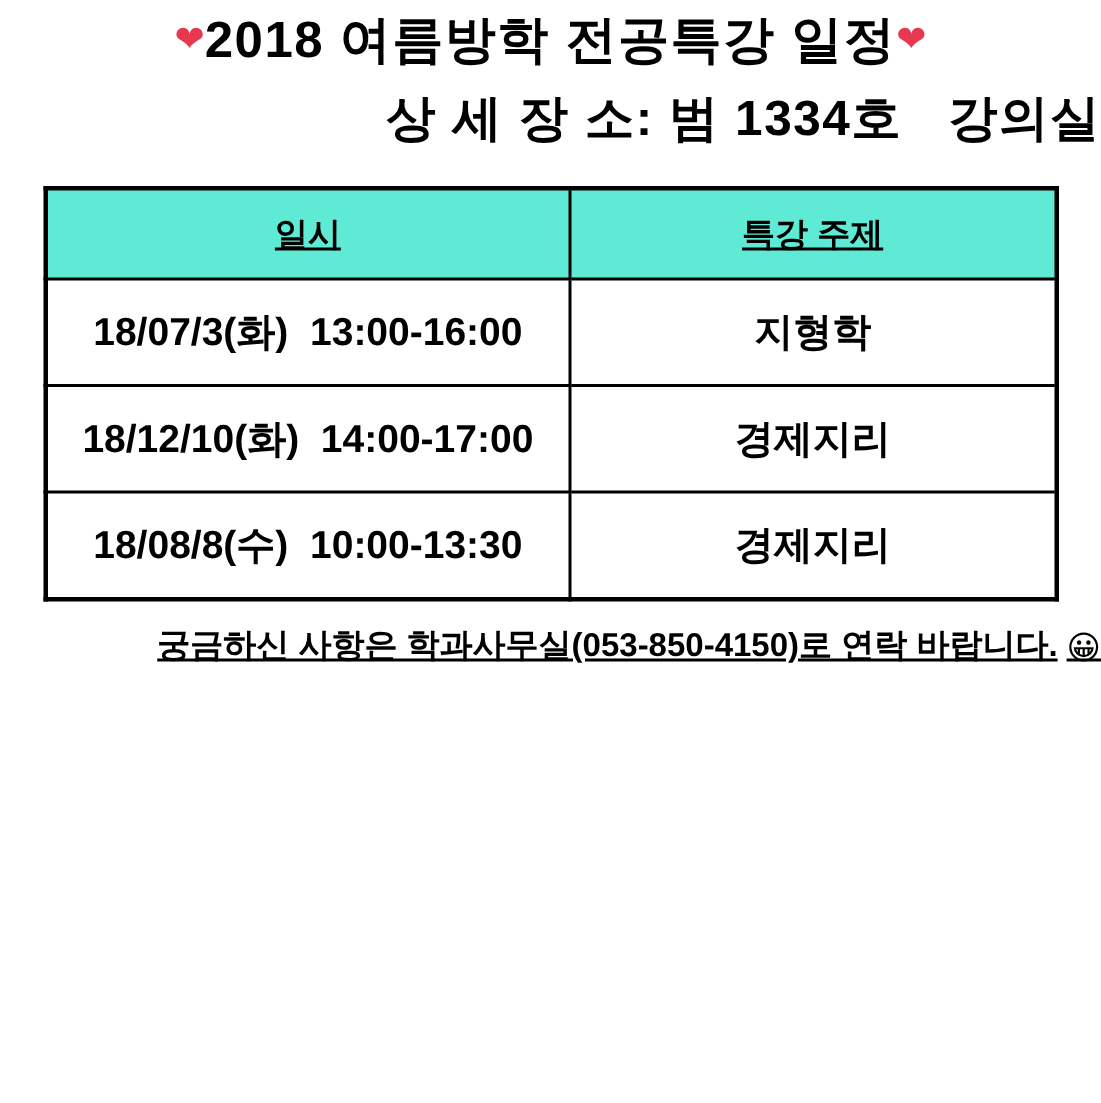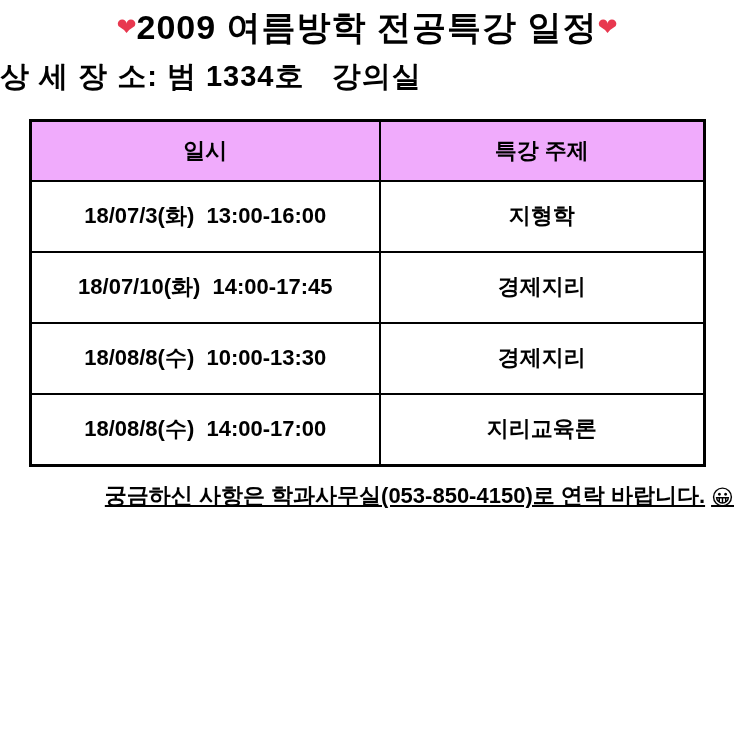--- a/index.html
+++ b/index.html
@@ -23,23 +23,23 @@
     letter-spacing: 1px;
     white-space: pre;
   }
   .heart {
     color: #e8384f;
     font-size: 24px;
     vertical-align: 4px;
     letter-spacing: 0;
   }
   .subtitle {
-    text-align: left;
+    text-align: right;
     margin-top: 9px;
-    font-size: 29px;
+    font-size: 33px;
     line-height: 1.25;
     letter-spacing: 1px;
     white-space: pre;
   }
   table.schedule {
     border-collapse: collapse;
     table-layout: fixed;
     width: 674px;
     margin: 25px auto 0 auto;
     border: 3px solid #000000;
@@ -48,74 +48,71 @@
   table.schedule col.col-topic    { width: 324px; }
   table.schedule th,
   table.schedule td {
     border: 2px solid #000000;
     text-align: center;
     vertical-align: middle;
     white-space: pre;
     padding: 0;
   }
   table.schedule th {
-    background: #f0abfc;
+    background: #5eead4;
     height: 58px;
     font-size: 22px;
+    text-decoration: underline;
   }
   table.schedule td {
     height: 69px;
-    font-size: 22px;
+    font-size: 26px;
     text-align: center;
   }
   .footer-note {
     text-align: right;
     margin-top: 15px;
     font-size: 22px;
     line-height: 1.3;
     white-space: pre;
     text-decoration: underline;
   }
   .footer-note .emoji {
     font-size: 22px;
     margin-left: 6px;
     vertical-align: -2px;
   }
 </style>
 </head>
 <body>
 
-<div class="page-title"><span class="heart">❤</span><span>2009 여름방학 전공특강 일정</span><span class="heart">❤</span></div>
+<div class="page-title"><span class="heart">❤</span><span>2018 여름방학 전공특강 일정</span><span class="heart">❤</span></div>
 
 <div class="subtitle">상 세 장 소: 범 1334호   강의실</div>
 
 <table class="schedule">
   <colgroup>
     <col class="col-datetime">
     <col class="col-topic">
   </colgroup>
   <thead>
     <tr>
       <th>일시</th>
       <th>특강 주제</th>
     </tr>
   </thead>
   <tbody>
     <tr>
       <td>18/07/3(화)  13:00-16:00</td>
       <td>지형학</td>
     </tr>
     <tr>
-      <td>18/07/10(화)  14:00-17:45</td>
+      <td>18/12/10(화)  14:00-17:00</td>
       <td>경제지리</td>
     </tr>
     <tr>
       <td>18/08/8(수)  10:00-13:30</td>
       <td>경제지리</td>
-    </tr>
-    <tr>
-      <td>18/08/8(수)  14:00-17:00</td>
-      <td>지리교육론</td>
     </tr>
   </tbody>
 </table>
 
 <div class="footer-note"><span>궁금하신 사항은 학과사무실(053-850-4150)로 연락 바랍니다.</span><span class="emoji">😀</span></div>
 
 </body></html>

